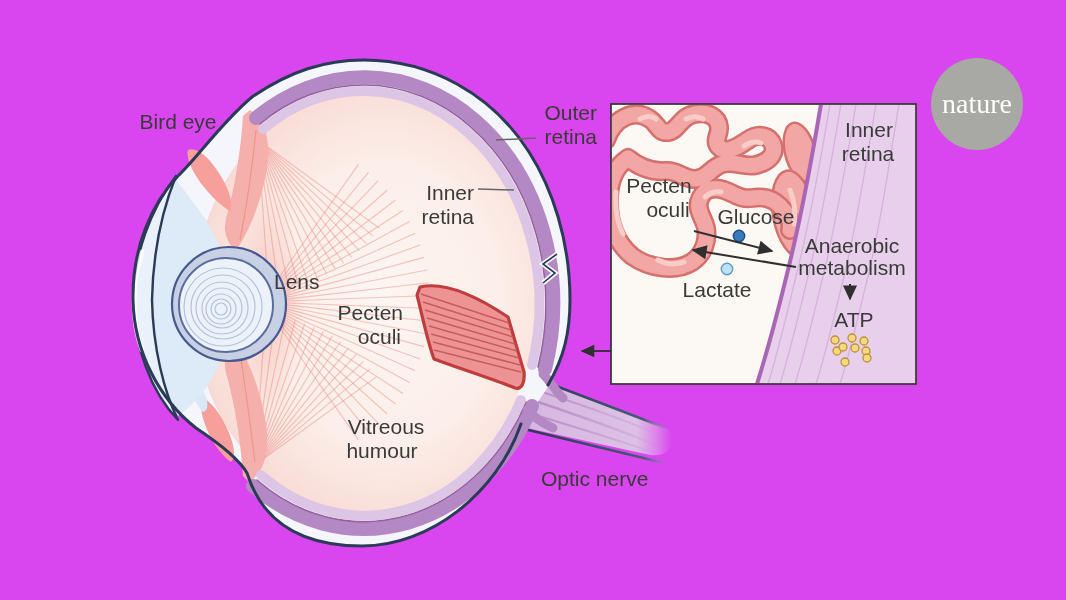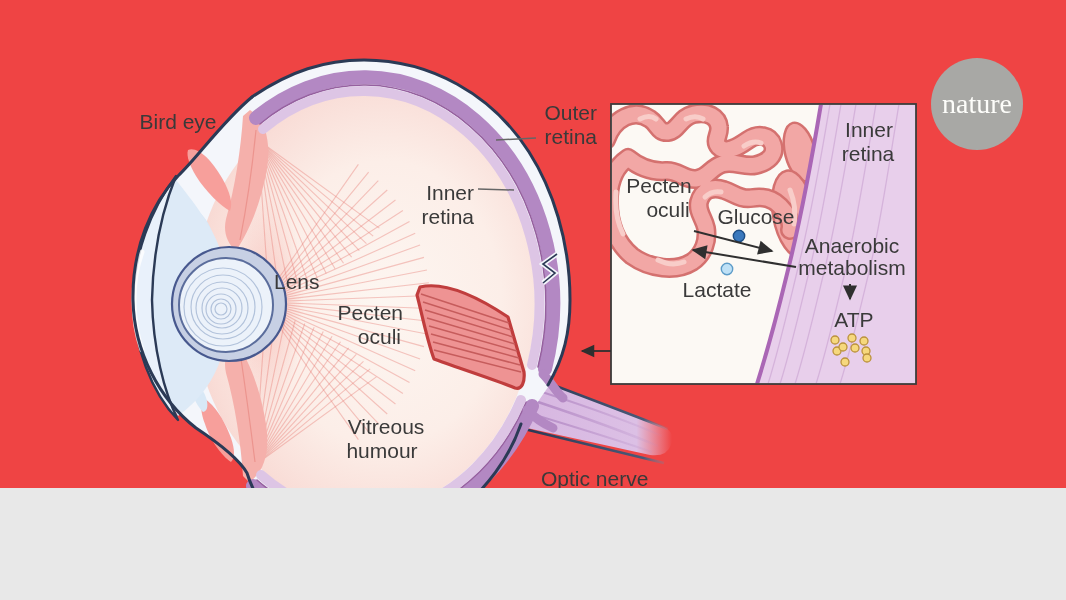--- a/index.html
+++ b/index.html
@@ -1,16 +1,16 @@
 <!DOCTYPE html>
 <html><head>
 <meta charset="utf-8">
 <style>
   html,body{margin:0;padding:0;background:#e8e8e8;}
-  .canvas{position:relative;width:1066px;height:488px;background:#ef4444;overflow:hidden;
+  .canvas{position:relative;width:1066px;height:600px;background:#d946ef;overflow:hidden;
           font-family:"Liberation Sans",sans-serif;}
   svg{display:block;}
   text{font-family:"Liberation Sans",sans-serif;fill:#3a3a3a;}
   .lbl{font-size:21px;}
   .logo-text{font-family:"Liberation Serif",serif;font-size:28px;fill:#fdfdfa;}
 </style>
 </head>
 <body>
 
 <div class="canvas">

